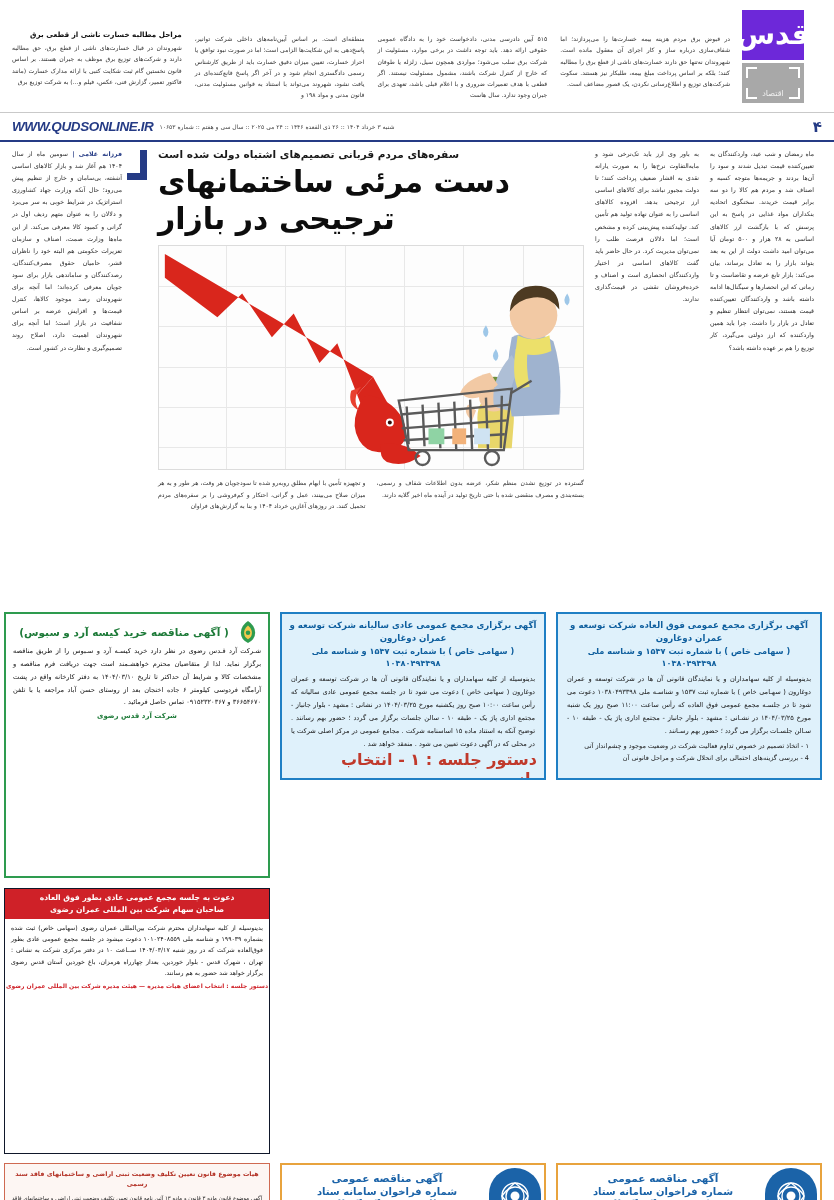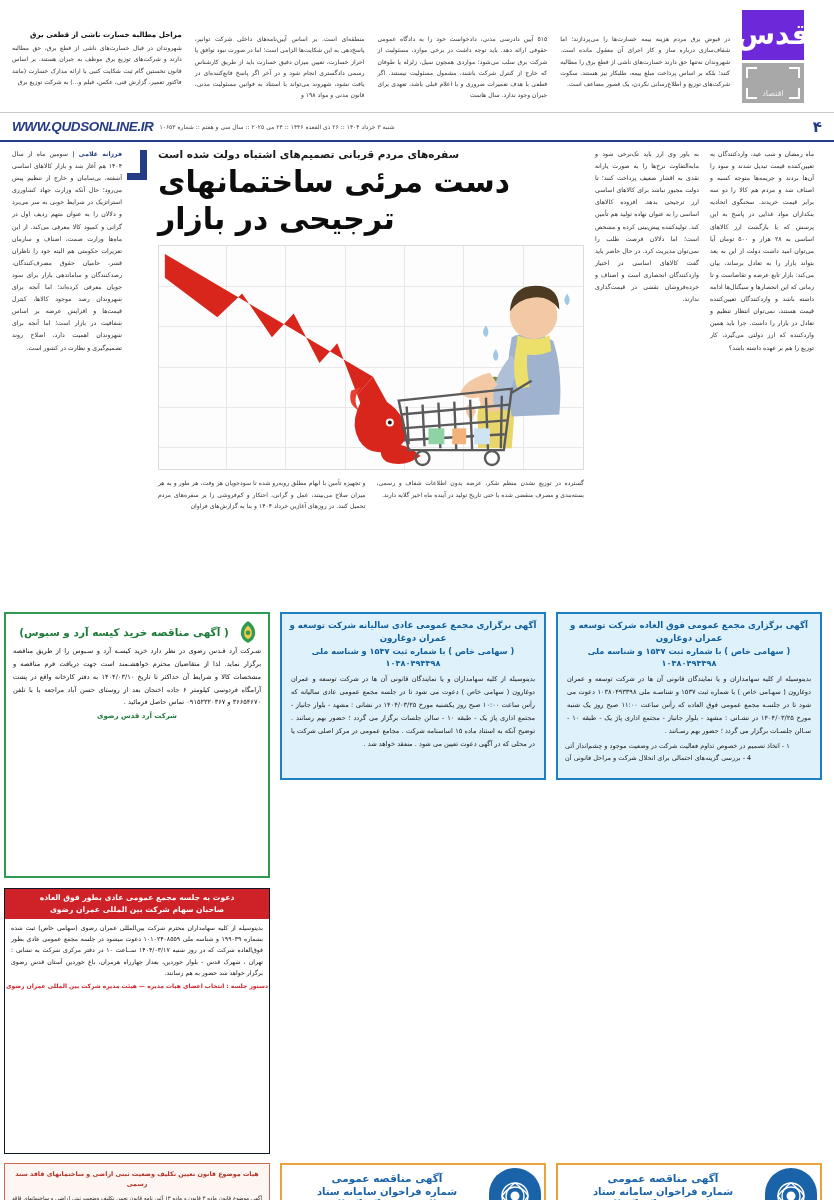--- a/index.html
+++ b/index.html
@@ -172,21 +172,21 @@
     color: #0f5f9e; font-weight: bold; font-size: 8.6px;
     text-align: center; line-height: 1.5; margin-bottom: 4px;
   }
   .ad-blue .ad-title .ln2 { font-size: 8.2px; display: block; }
   .ad-blue .ad-body {
     font-size: 6.6px; line-height: 1.95; text-align: justify;
     color: #161616; padding: 0 2px;
   }
   .ad-blue .agenda-label { color: #c0392b; font-weight: bold; }
   .ad-blue .agenda-list { margin: 2px 0 0 0; padding: 0; list-style: none; }
-  .ad-blue .agenda-list li { font-size: 6.5px; line-height: 1.85; text-align: left; padding-right: 4px; }
+  .ad-blue .agenda-list li { font-size: 6.5px; line-height: 1.85; text-align: right; padding-right: 4px; }
 
   
   .ad-green {
     width: 266px; flex: 0 0 266px; height: 126px;
     border: 2px solid #2e9b4f;
     padding: 5px 7px;
     background: #fff;
   }
   .ad-green .gt-row { display: flex; align-items: center; gap: 0; }
   .ad-green .emblem {
@@ -414,20 +414,21 @@
       </ul>
 
     </div>
 
     <div class="ad-box ad-blue">
       <div class="ad-title">
         <span>آگهی برگزاری مجمع عمومی عادی  سالیانه شرکت توسعه و عمران دوغارون</span>
         <span class="ln2">( سهامی خاص ) با شماره ثبت ۱۵۳۷ و شناسه ملی ۱۰۳۸۰۴۹۳۳۹۸</span>
       </div>
       <div class="ad-body">بدینوسیله از کلیه سهامداران و یا نمایندگان قانونی آن ها در  شرکت توسعه و عمران دوغارون ( سهامی خاص ) دعوت می شود تا در جلسه مجمع عمومی عادی سالیانه  که رأس ساعت ۱۰:۰۰ صبح روز یکشنبه مورخ ۱۴۰۴/۰۳/۲۵ در نشانی : مشهد - بلوار جانباز - مجتمع اداری پاژ یک - طبقه ۱۰ - سالن جلسات برگزار می گردد ؛ حضور بهم رسانند . توضیح آنکه به استناد ماده ۱۵ اساسنامه شرکت . مجامع عمومی در مرکز اصلی شرکت یا در محلی که در آگهی دعوت تعیین می شود . منعقد خواهد شد .</div>
+      <div class="agenda-label">دستور جلسه : ۱ - انتخاب بازرسین</div>
 
     </div>
 
     <div class="col-stack">
       <div class="ad-box ad-green">
         <div class="gt-row">
           <div class="emblem">
             <svg viewBox="0 0 40 40" width="26" height="26">
               <path d="M20 3 q11 7 11 18 q0 10 -11 16 q-11 -6 -11 -16 q0 -11 11 -18 z" fill="#2e9b4f"></path>
               <path d="M20 10 q6 5 6 11 q0 7 -6 10 q-6 -3 -6 -10 q0 -6 6 -11 z" fill="#f6c84c"></path>

